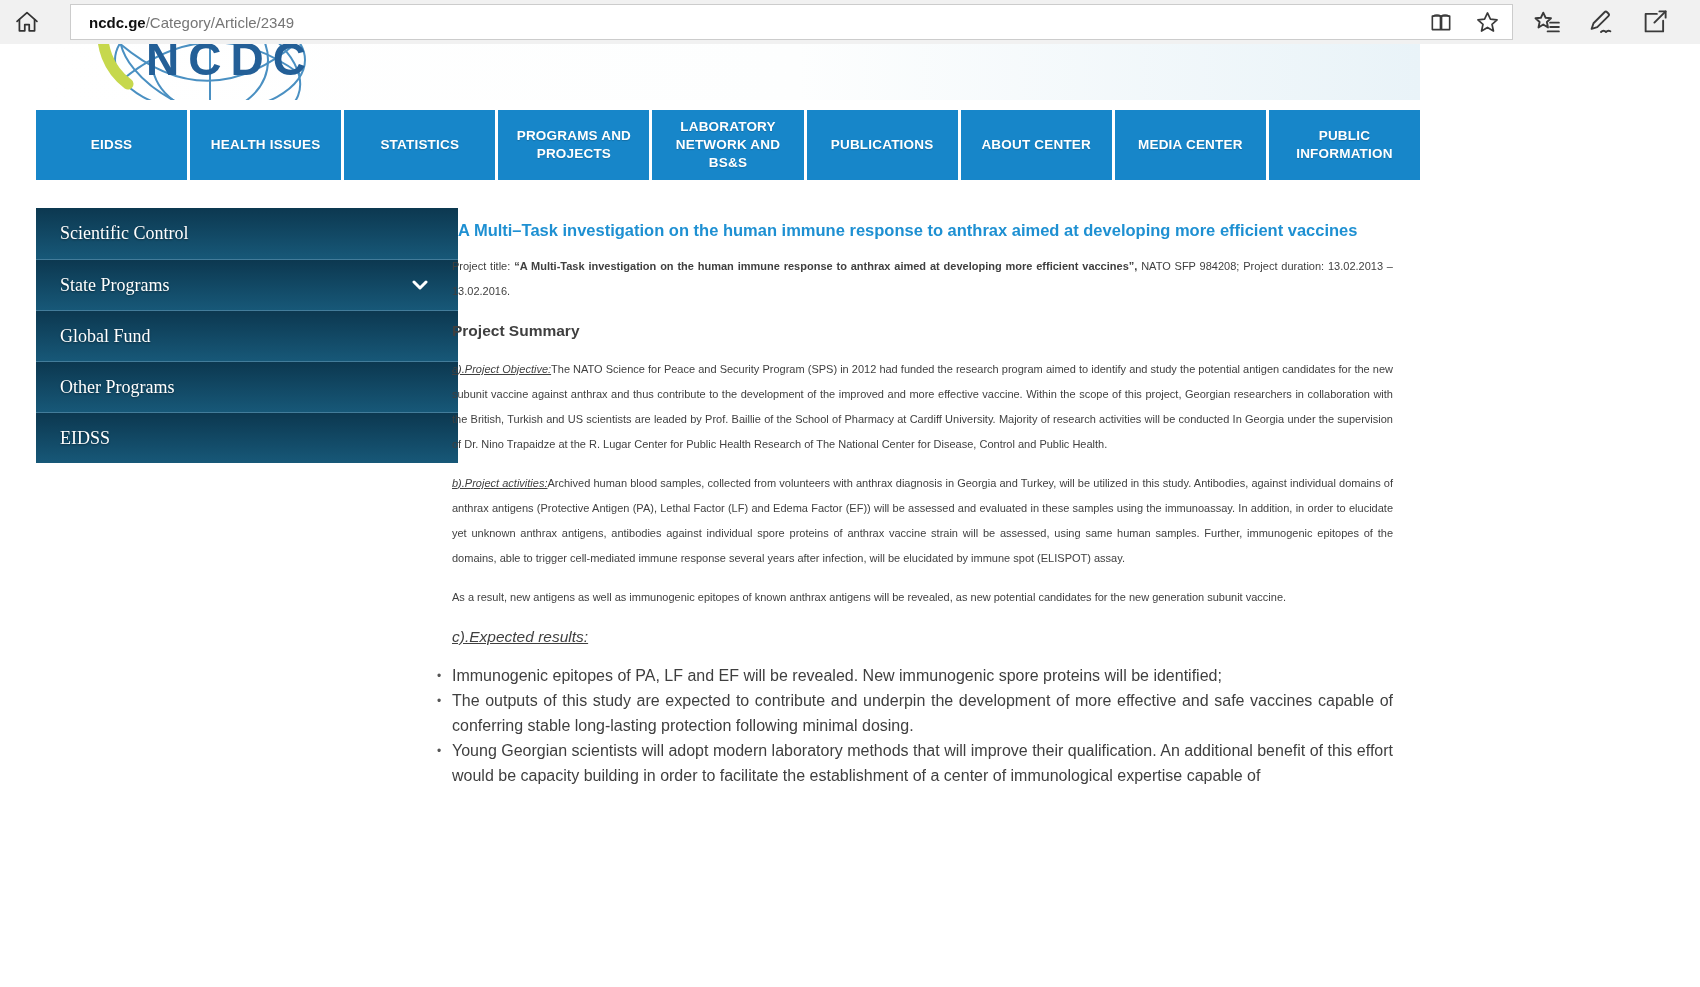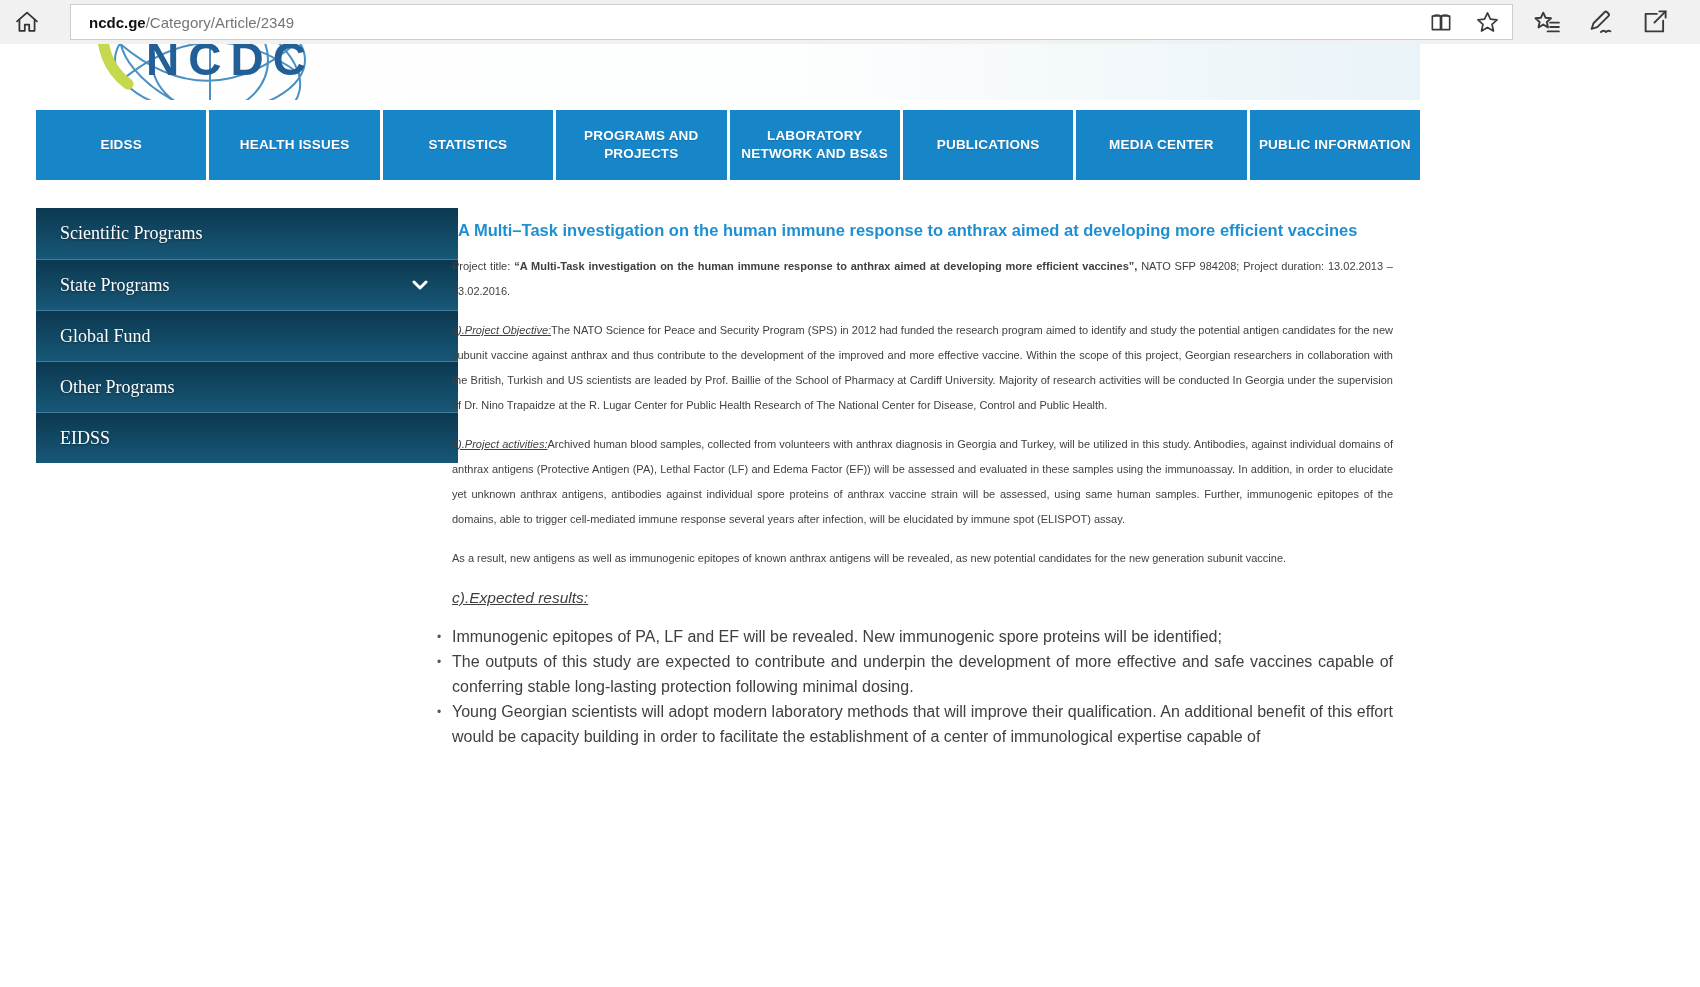--- a/index.html
+++ b/index.html
@@ -125,27 +125,28 @@
     </svg>
   </div>
 
   <div class="nav">
     <div class="nav-item">EIDSS</div>
     <div class="nav-item">HEALTH ISSUES</div>
     <div class="nav-item">STATISTICS</div>
     <div class="nav-item">PROGRAMS AND PROJECTS</div>
     <div class="nav-item">LABORATORY NETWORK AND BS&amp;S</div>
     <div class="nav-item">PUBLICATIONS</div>
+    <div class="nav-item">ABOUT CENTER</div>
     <div class="nav-item">MEDIA CENTER</div>
     <div class="nav-item">PUBLIC INFORMATION</div>
   </div>
 
   <div class="sidebar">
     <div class="side-item">
-      <span>Scientific Programs</span>
+      <span>Scientific Control</span>
     </div>
     <div class="side-item">
       <span>State Programs</span>
       <span class="side-chevron">
         <svg width="16" height="10" viewBox="0 0 16 10" fill="none" stroke="#ffffff" stroke-width="3" stroke-linecap="round" stroke-linejoin="round">
             <path d="M2 2l6 6 6-6"></path>
           </svg>
       </span>
     </div>
     <div class="side-item">
@@ -157,20 +158,21 @@
     <div class="side-item">
       <span>EIDSS</span>
     </div>
   </div>
 
   <div class="content">
     <h1 class="article-title">A Multi–Task investigation on the human immune response to anthrax aimed at developing more efficient vaccines</h1>
 
     <p><span>Project title: </span><span class="b">“A Multi-Task investigation  on the human immune response to anthrax aimed at developing more efficient vaccines”,</span><span> NATO SFP 984208; Project duration:  13.02.2013 – 13.02.2016.</span></p>
 
+    <div class="summary-heading">Project Summary</div>
 
     <p><span class="lead">a).Project  Objective:</span><span>The NATO Science for Peace and Security Program (SPS) in 2012 had funded the research program aimed to identify and study the potential antigen candidates for the new subunit vaccine against anthrax and thus contribute to the development of the improved and more effective vaccine. Within the scope of this project, Georgian researchers in collaboration with the British, Turkish and US scientists are leaded by Prof. Baillie of the School of Pharmacy at Cardiff University. Majority of research activities will be conducted In Georgia under the supervision of Dr. Nino Trapaidze at the R. Lugar Center for Public Health Research of The National Center for Disease, Control and Public Health.</span></p>
 
     <p><span class="lead">b).Project activities:</span><span>Archived human blood samples, collected from volunteers with anthrax diagnosis in Georgia and Turkey, will be utilized in this study. Antibodies, against individual domains of anthrax antigens (Protective Antigen (PA), Lethal Factor (LF) and Edema Factor (EF)) will be assessed and evaluated in these samples using the immunoassay. In addition, in order to elucidate yet unknown anthrax antigens, antibodies against individual spore proteins of anthrax vaccine strain will be assessed, using same human samples.  Further, immunogenic epitopes of the domains, able to trigger cell-mediated immune response several years after infection, will be elucidated by immune spot (ELISPOT) assay.</span></p>
 
     <p>As a result, new antigens as well as immunogenic epitopes of known anthrax antigens will be revealed, as new potential candidates for the new generation subunit vaccine.</p>
 
     <div class="expected-heading">c).Expected results:</div>
 
     <ul class="results">

